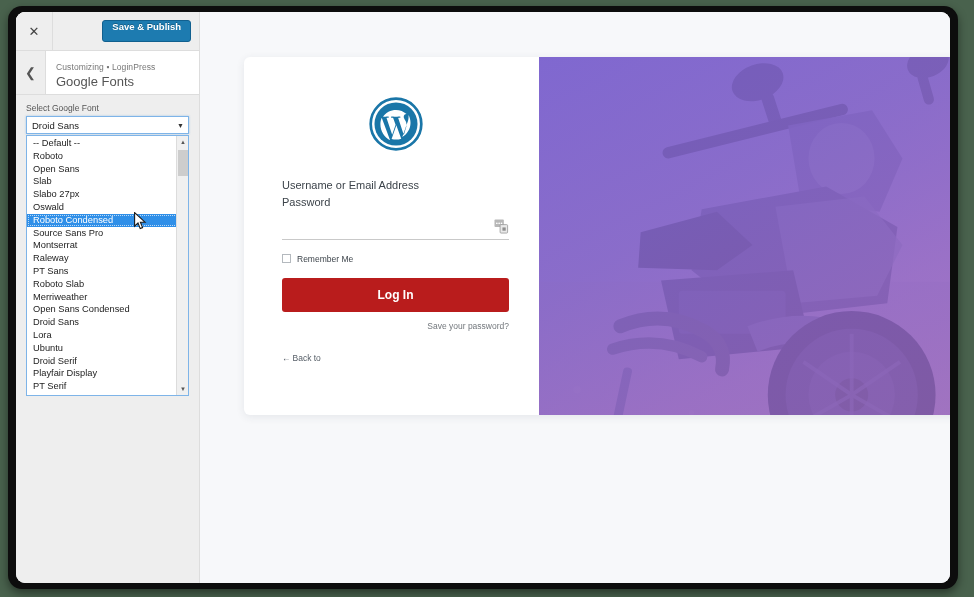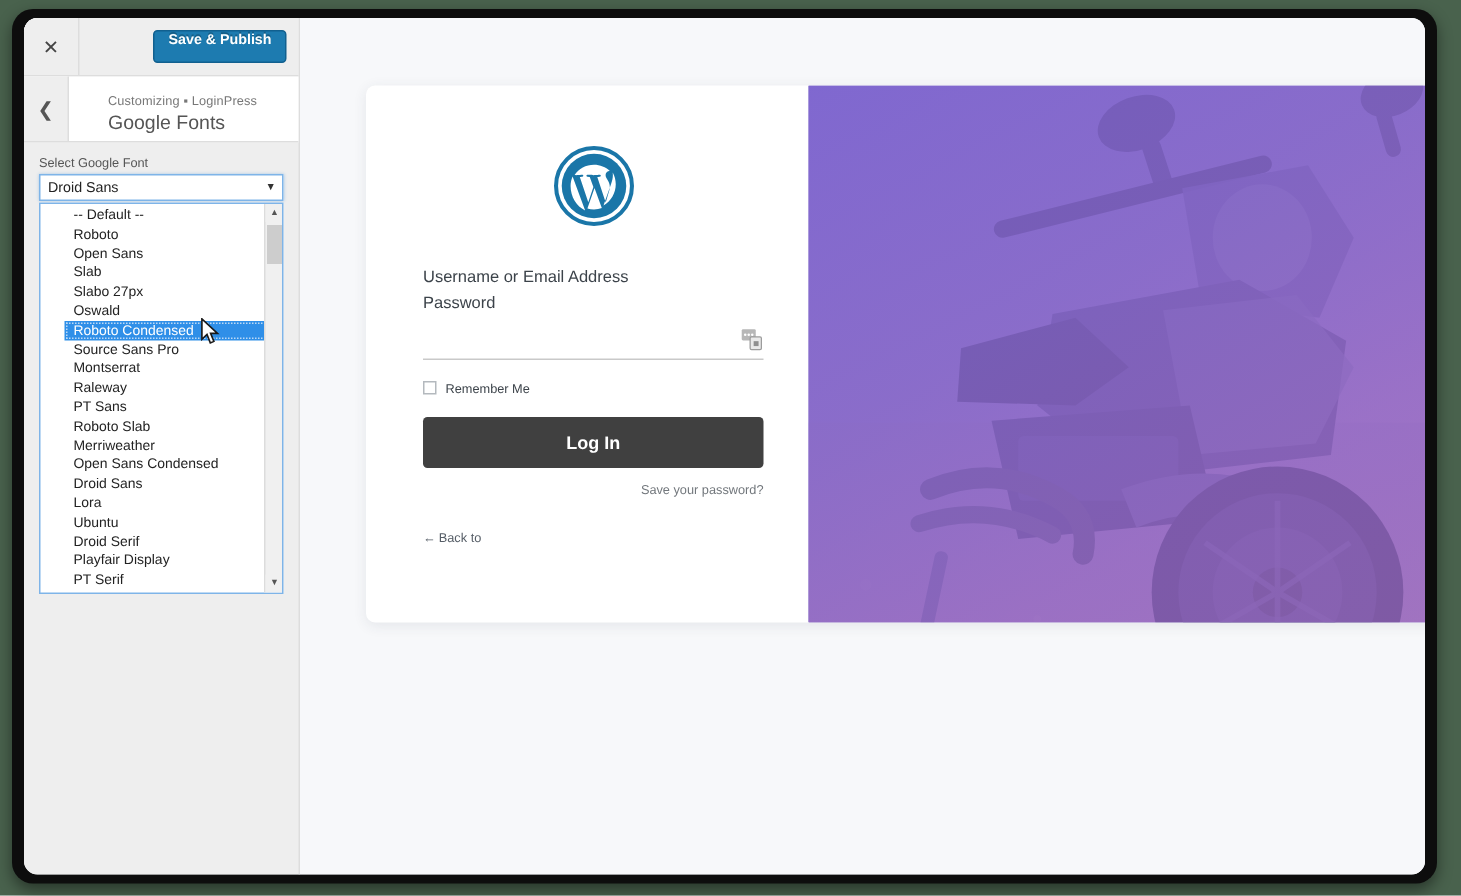--- a/index.html
+++ b/index.html
@@ -72,21 +72,21 @@
     display: flex;
   }
   #back-arrow {
     width: 30px;
     background: #eeeeee;
     border-right: 1px solid #dddddd;
     display: flex; align-items: center; justify-content: center;
     font-size: 13px; color: #555;
     cursor: pointer;
   }
-  #panel-titles { padding: 11px 0 0 10px; margin-left: 16px; }
+  #panel-titles { padding: 11px 0 0 10px; }
   #breadcrumb {
     font-size: 8.5px; color: #777; letter-spacing: .1px;
   }
   #panel-title {
     font-size: 13px; color: #555; font-weight: normal;
     margin-top: 2px;
   }
 
   
   #control {
@@ -112,21 +112,20 @@
     transform: translateY(-50%);
     font-size: 7px; color: #333;
   }
   #dropdown {
     position: relative;
     margin-top: 1px;
     height: 261px;
     background: #fff;
     border: 1px solid #7eb4e8;
     overflow: hidden;
-    padding-left: 16px;
   }
   #opt-list { padding-top: 1px; }
   .opt {
     height: 12.8px;
     line-height: 12.8px;
     padding-left: 6px;
     font-size: 9.3px;
     color: #222;
     white-space: nowrap;
     cursor: pointer;
@@ -226,21 +225,21 @@
   #remember-box {
     width: 9px; height: 9px;
     border: 1px solid #b4b9be;
     background: #fff;
     margin-right: 6px;
     cursor: pointer;
   }
   #remember-label { font-size: 8.5px; color: #3c434a; }
   #login-btn {
     width: 100%; height: 34px;
-    background: #404040;
+    background: #b91c1c;
     border: 0; border-radius: 3px;
     color: #fff; font-size: 12px; font-weight: bold;
     cursor: pointer;
     font-family: "Liberation Sans", sans-serif;
   }
   #lost-pw {
     display: block;
     text-align: right;
     font-size: 8.5px;
     color: #72777c;

